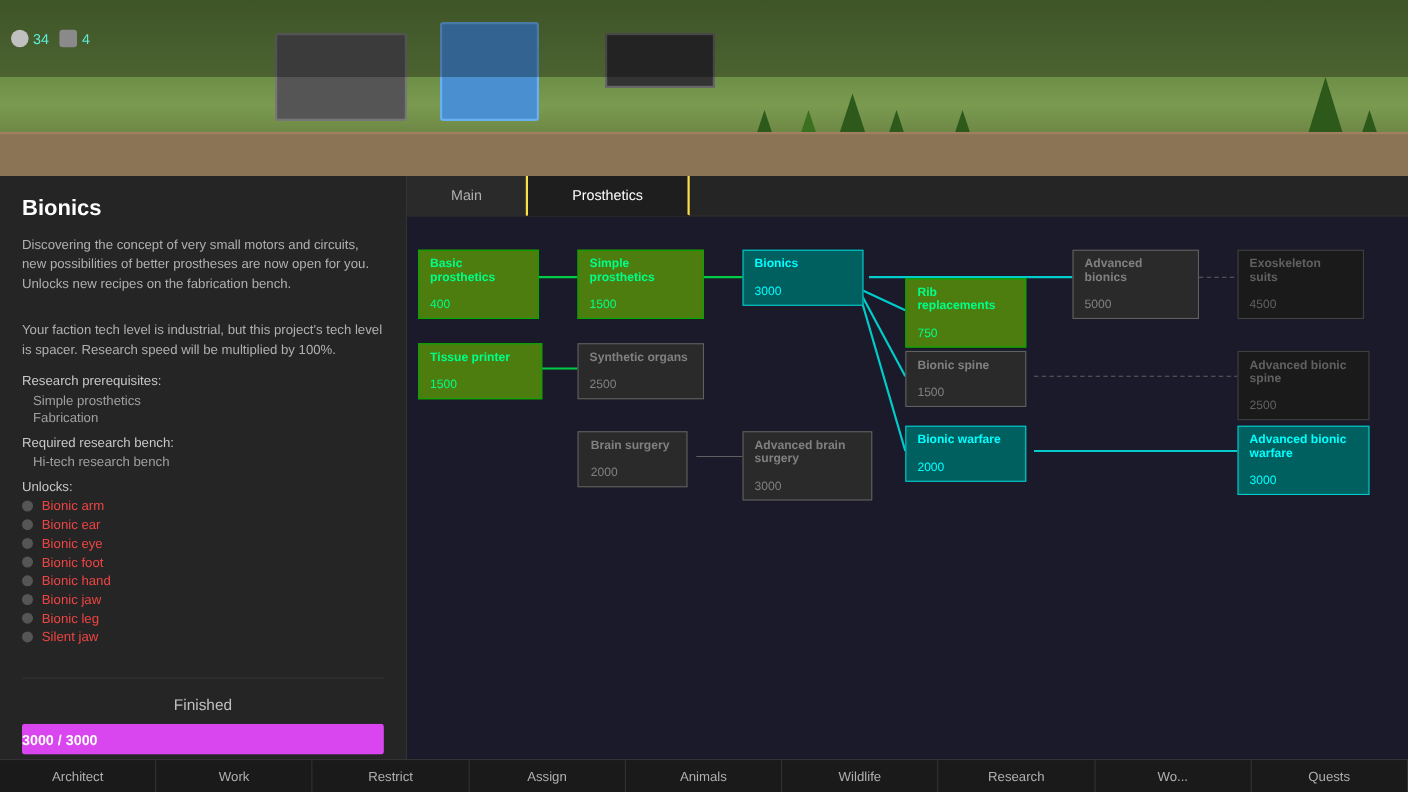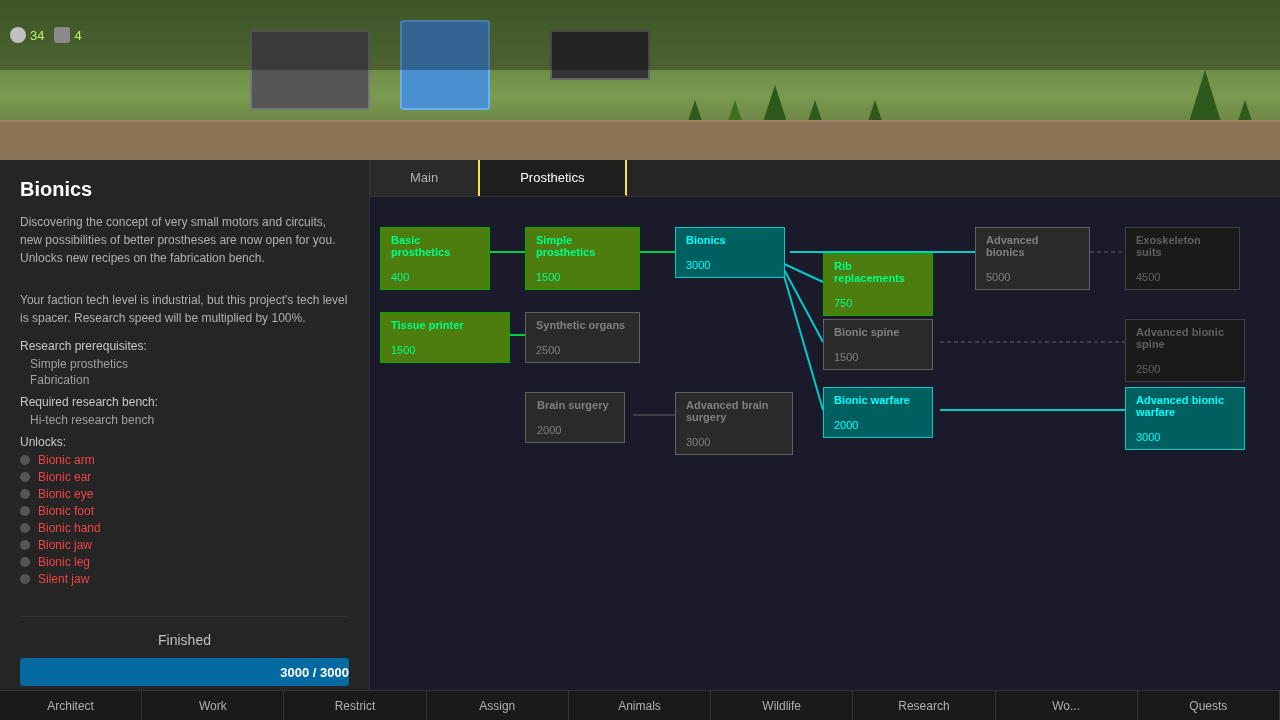--- a/index.html
+++ b/index.html
@@ -57,21 +57,21 @@
       display: flex;
       align-items: center;
       padding: 0 10px;
       z-index: 10;
     }
 
     .hud-resource {
       display: flex;
       align-items: center;
       gap: 4px;
-      color: #bef264;
+      color: #5eead4;
       font-size: 13px;
       margin-right: 10px;
     }
 
     .hud-icon {
       width: 16px;
       height: 16px;
       background: #ccc;
       border-radius: 2px;
     }
@@ -157,24 +157,24 @@
     #progress-bar-container {
       width: 100%;
       height: 28px;
       background: #333;
       border-radius: 3px;
       overflow: hidden;
     }
 
     #progress-bar {
       height: 100%;
-      background: #0369a1;
+      background: #d946ef;
       display: flex;
       align-items: center;
-      justify-content: flex-end;
+      justify-content: flex-start;
     }
 
     #progress-text {
       color: #fff;
       font-size: 13px;
       font-weight: bold;
     }
 
     
     #right-content {
@@ -478,21 +478,21 @@
       <div class="research-node node-active" style="left:453px; top:190px; width:110px;">
         <span class="node-name">Bionic warfare</span>
         <span class="node-cost">2000</span>
       </div>
 
       <div class="research-node node-active" style="left:755px; top:190px; width:120px;">
         <span class="node-name">Advanced bionic warfare</span>
         <span class="node-cost">3000</span>
       </div>
 
-      <div class="research-node node-completed" style="left:10px; top:115px; width:130px;">
+      <div class="research-node node-completed" style="left:10px; top:115px; width:113px;">
         <span class="node-name">Tissue printer</span>
         <span class="node-cost">1500</span>
       </div>
 
       <div class="research-node node-available" style="left:155px; top:115px; width:115px;">
         <span class="node-name">Synthetic organs</span>
         <span class="node-cost">2500</span>
       </div>
 
       <div class="research-node node-available" style="left:155px; top:195px; width:94px;padding-left:11px;">

